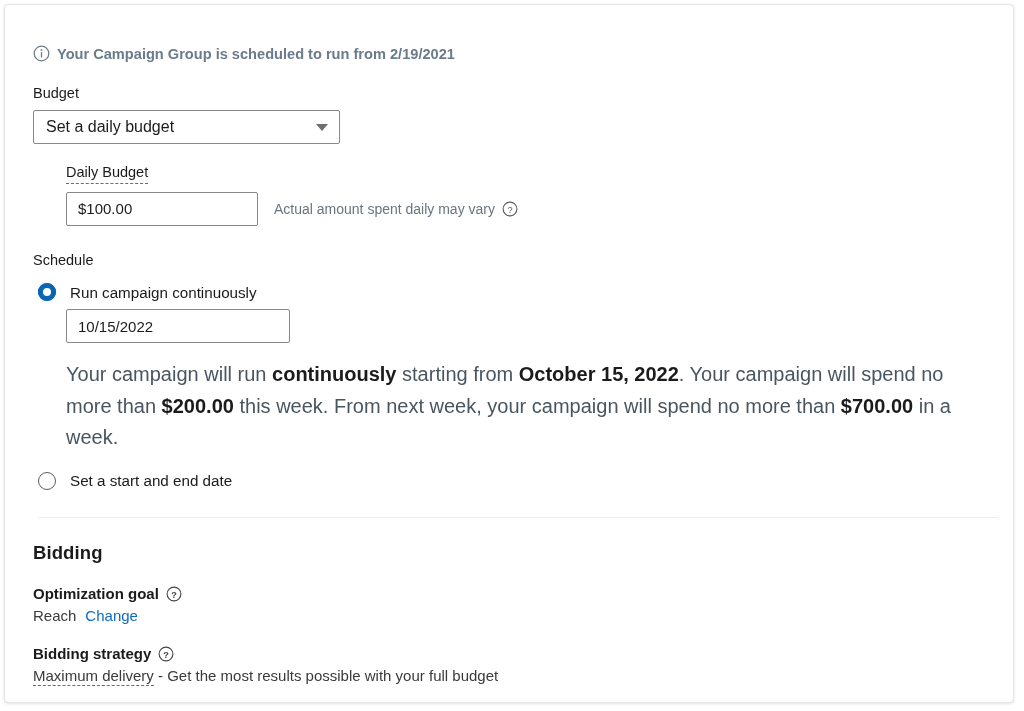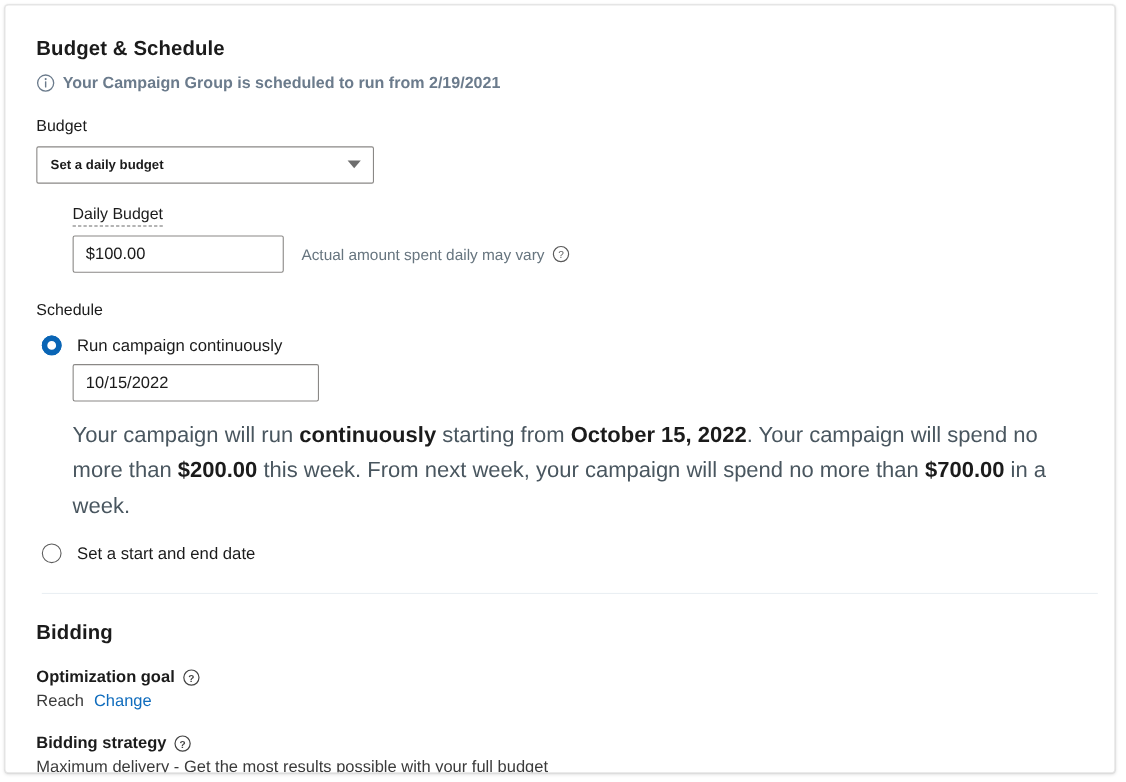--- a/index.html
+++ b/index.html
@@ -69,23 +69,22 @@
     border-radius: 2px;
     background: #ffffff;
     display: flex;
     align-items: center;
     justify-content: space-between;
     padding: 0 11px 0 12px;
     box-sizing: border-box;
     cursor: pointer;
   }
   .select-value {
-    font-size: 12px;
-    color: #1b1b1b;
-    font-weight: bold;
+    font-size: 16px;
+    color: #1b1b1b;
   }
   .caret {
     width: 0; height: 0;
     border-left: 6px solid transparent;
     border-right: 6px solid transparent;
     border-top: 7px solid #6e6e6e;
   }
 
   .indent { margin-left: 33px; }
 
@@ -229,21 +228,20 @@
     padding-bottom: 1px;
     cursor: help;
   }
 </style>
 </head>
 <body>
 
 <div class="card">
   <div class="inner">
 
-    <div class="section-title">Budget &amp; Schedule</div>
 
     <div class="notice">
       <span>
         <svg width="17" height="17" viewBox="0 0 17 17">
           <circle cx="8.5" cy="8.5" r="7.3" fill="none" stroke="#6b7b8c" stroke-width="1.2"></circle>
           <circle cx="8.5" cy="4.9" r="0.95" fill="#6b7b8c"></circle>
           <rect x="7.85" y="6.9" width="1.3" height="5.6" rx="0.5" fill="#6b7b8c"></rect>
         </svg>
       </span>
       <span>Your Campaign Group is scheduled to run from 2/19/2021</span>

